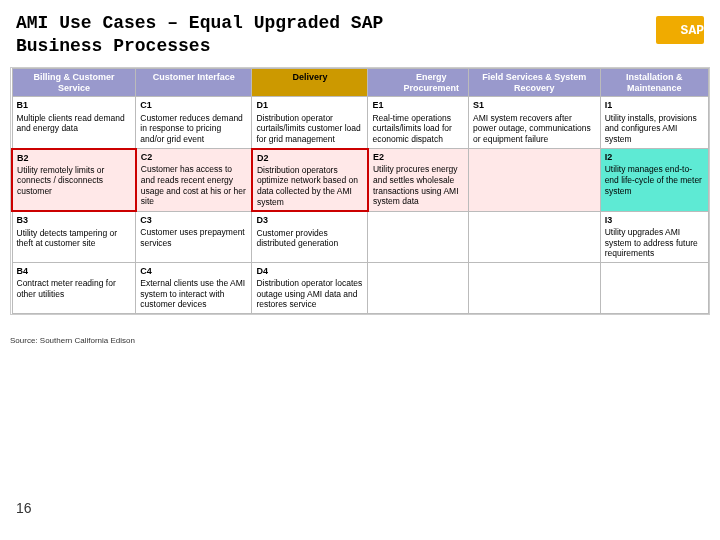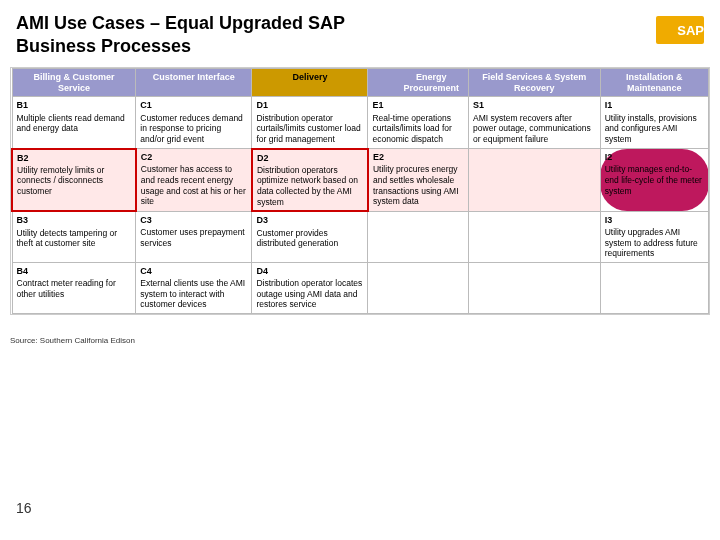--- a/index.html
+++ b/index.html
@@ -19,20 +19,21 @@
       position: relative;
     }
 
     
     .header {
       background: #ffffff;
       padding: 12px 16px 8px 16px;
       display: flex;
       justify-content: space-between;
       align-items: flex-start;
+      font-family: Liberation Mono, monospace;
     }
 
     .header-title {
       font-size: 18px;
       font-weight: bold;
       color: #000000;
       line-height: 1.3;
     }
 
     .sap-logo {
@@ -199,21 +200,21 @@
           </td>
           <td style="border:2px solid #cc0000; background:#ffe8e8;">
             <span class="cell-id">D2</span>
             <span>Distribution operators optimize network based on data collected by the AMI system</span>
           </td>
           <td style="background:#ffe8e8;">
             <span class="cell-id">E2</span>
             <span>Utility procures energy and settles wholesale transactions using AMI system data</span>
           </td>
           <td style="background:#ffe8e8;"></td>
-          <td style="background:#be185d;border-radius:27px;">
+          <td style="background:#5eead4;">
             <span class="cell-id">I2</span>
             <span>Utility manages end-to-end life-cycle of the meter system</span>
           </td>
         </tr>
 
         <tr>
           <td>
             <span class="cell-id">B3</span>
             <span>Utility detects tampering or theft at customer site</span>
           </td>

